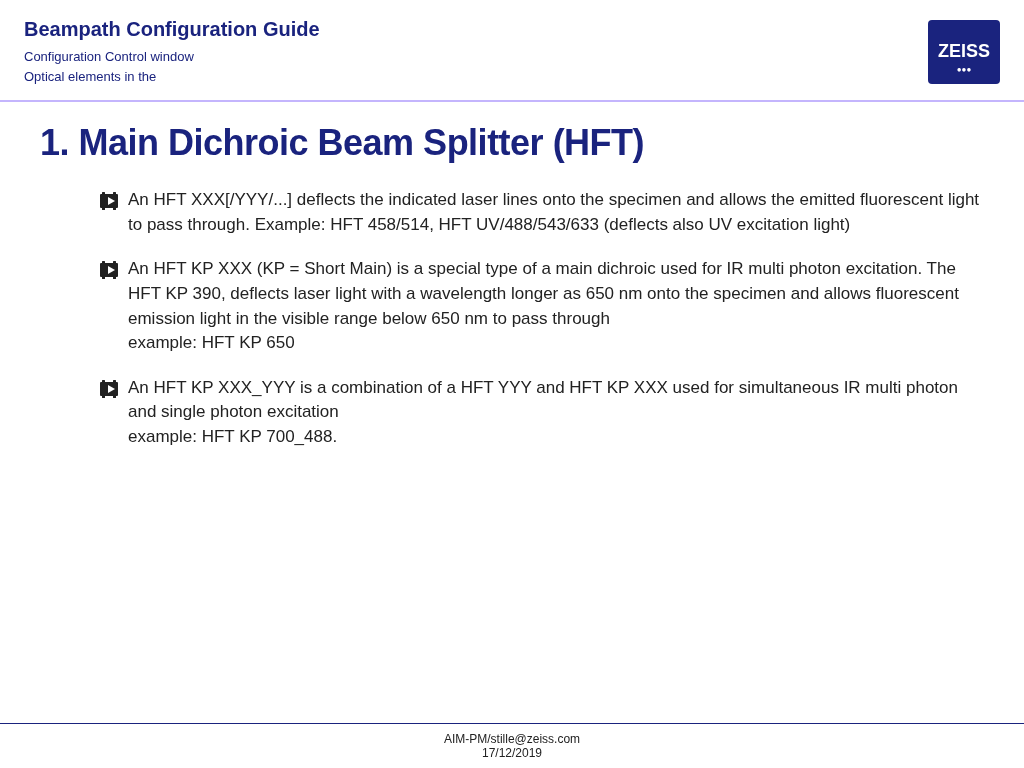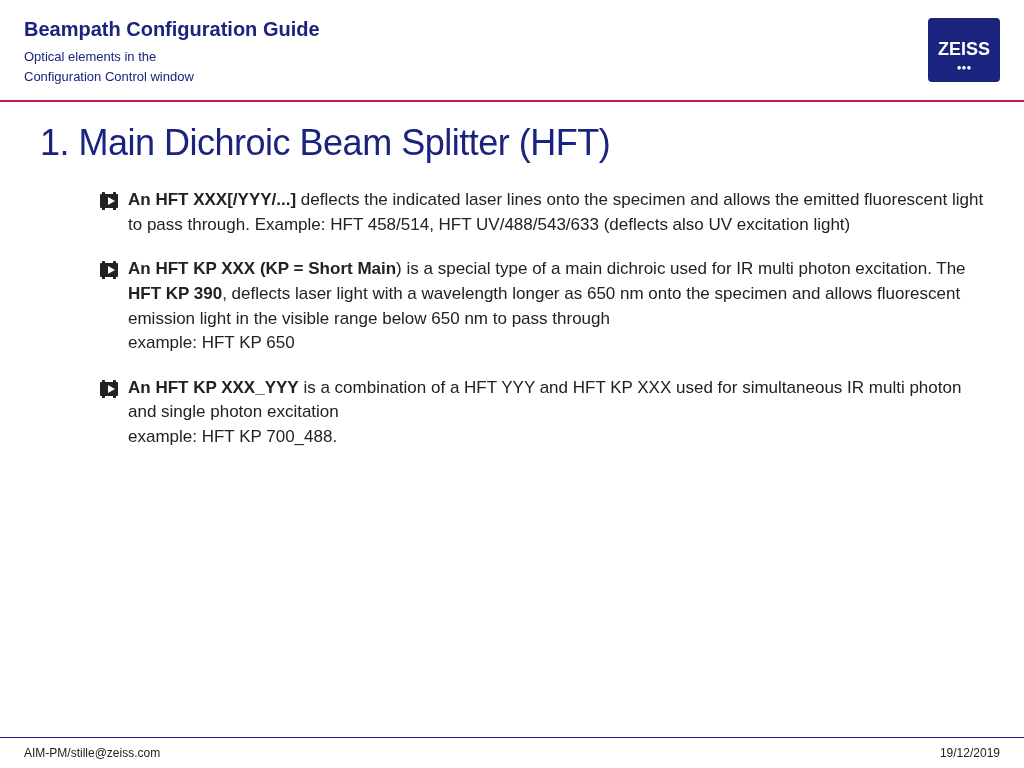--- a/index.html
+++ b/index.html
@@ -14,24 +14,24 @@
       width: 1024px;
       height: 768px;
       overflow: hidden;
       display: flex;
       flex-direction: column;
     }
 
     
     .header {
       display: flex;
-      align-items: flex-start;
+      align-items: center;
       justify-content: space-between;
       padding: 18px 24px 14px 24px;
-      border-bottom: 2px solid #be185d;
+      border-bottom: 2px solid #c4b5fd;
     }
 
     .header-left {
       display: flex;
       flex-direction: column;
     }
 
     .header-title {
       font-size: 20px;
       font-weight: bold;
@@ -54,21 +54,21 @@
 
     
     .main-content {
       flex: 1;
       padding: 20px 40px 10px 40px;
       overflow: hidden;
     }
 
     .page-heading {
       font-size: 36px;
-      font-weight: 400;
+      font-weight: 700;
       color: #1a237e;
       margin-bottom: 24px;
       letter-spacing: -0.5px;
     }
 
     
     .bullet-list {
       list-style: none;
       padding: 0;
       margin: 0 0 0 60px;
@@ -91,50 +91,51 @@
       margin-top: 3px;
       color: #1a237e;
       font-size: 18px;
     }
 
     .bullet-text {
       flex: 1;
     }
 
     .bold-term {
-      font-weight: bold;
+      font-weight: normal;
     }
 
     
     .footer {
       border-top: 1.5px solid #1a237e;
       padding: 8px 24px;
       display: flex;
       justify-content: space-between;
       align-items: center;
+      flex-direction: column;
     }
 
     .footer-email {
       font-size: 12px;
       color: #222;
     }
 
     .footer-date {
       font-size: 12px;
       color: #222;
     }
   </style>
 </head>
 <body>
 
 <div class="header">
   <div class="header-left">
     <span class="header-title">Beampath Configuration Guide</span>
+    <span class="header-subtitle">Configuration Control window</span>
     <span class="header-subtitle">Optical elements in the</span>
-    <span class="header-subtitle">Configuration Control window</span>
   </div>
 
   <svg class="zeiss-logo" viewBox="0 0 72 64" xmlns="http://www.w3.org/2000/svg">
     <rect x="0" y="0" width="72" height="64" rx="4" fill="#1a237e"></rect>
     <text x="36" y="32" text-anchor="middle" dominant-baseline="middle" fill="white" font-size="18" font-weight="bold" font-family="Arial">ZEISS</text>
     <text x="36" y="50" text-anchor="middle" dominant-baseline="middle" fill="white" font-size="8" font-family="Arial">●●●</text>
   </svg>
 </div>
 
 <div class="main-content">
@@ -188,14 +189,14 @@
       <span class="bullet-text">
         <span class="bold-term">An HFT KP XXX_YYY</span> is a combination of a HFT YYY and HFT KP XXX used for simultaneous IR multi photon and single photon excitation<br>example: HFT KP 700_488.
       </span>
     </li>
 
   </ul>
 </div>
 
 <div class="footer">
   <span class="footer-email">AIM-PM/stille@zeiss.com</span>
-  <span class="footer-date">19/12/2019</span>
+  <span class="footer-date">17/12/2019</span>
 </div>
 
 </body></html>

